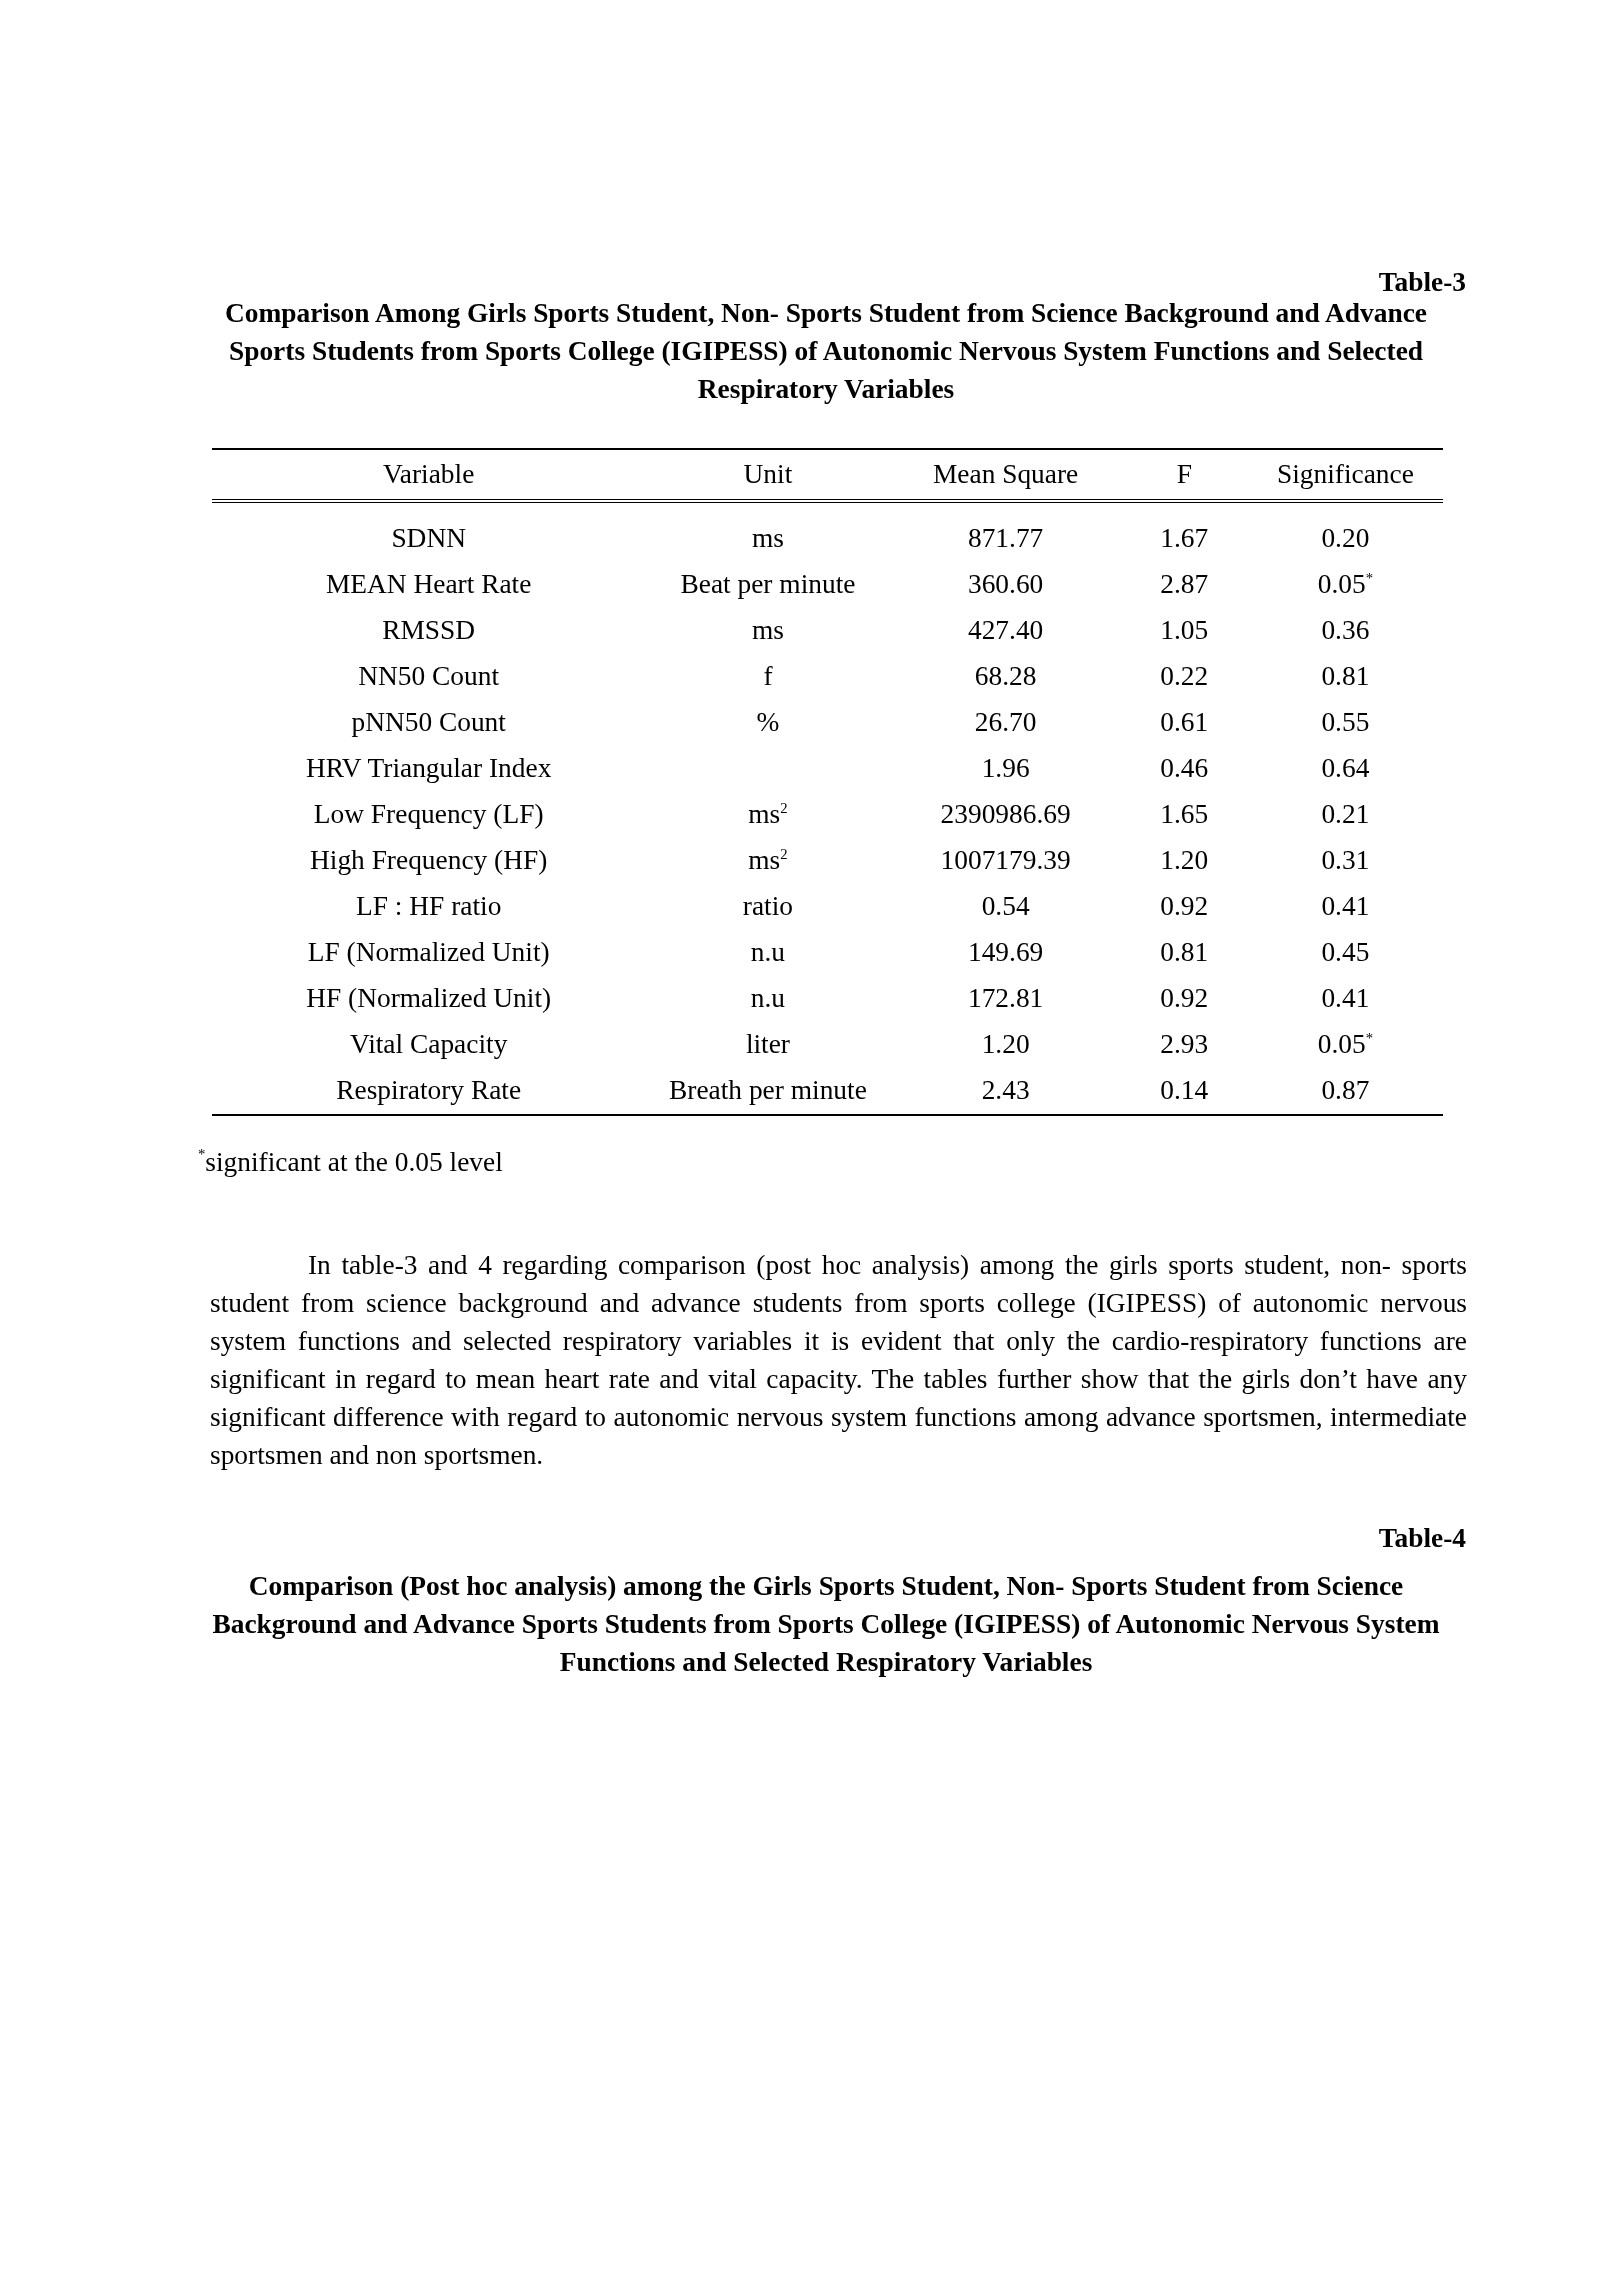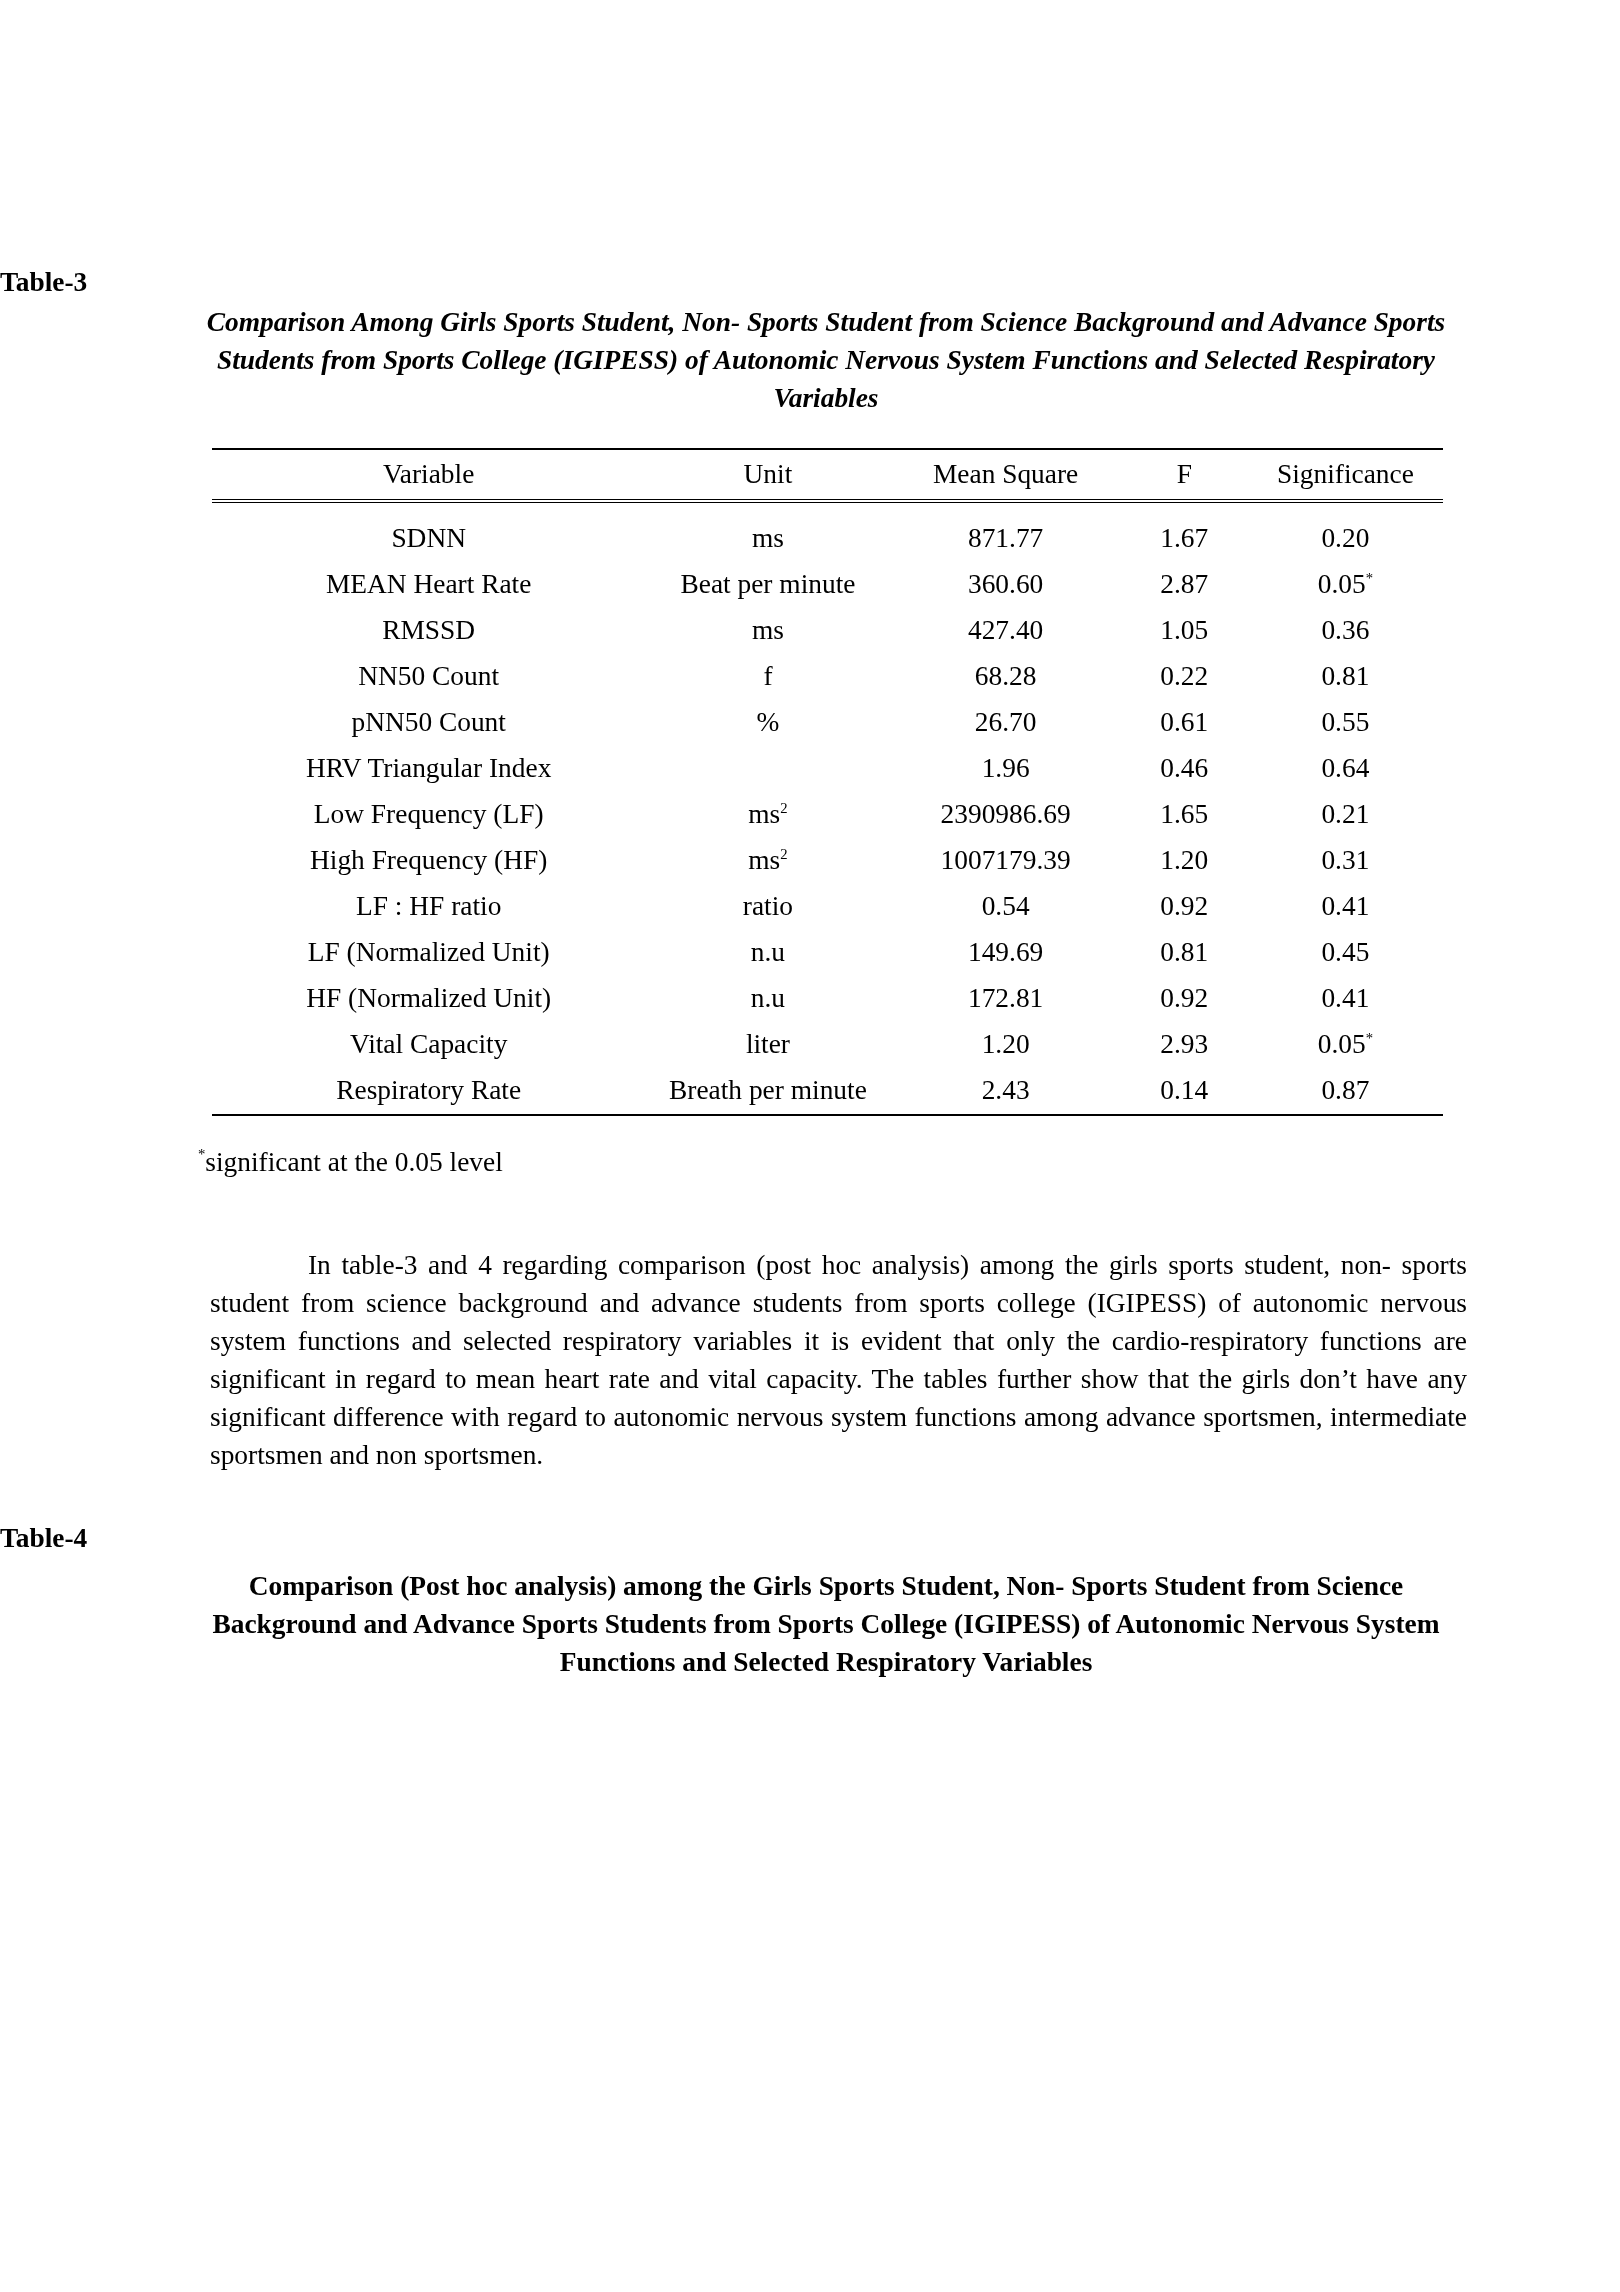--- a/index.html
+++ b/index.html
@@ -19,21 +19,21 @@
       position: absolute;
       left: 0;
       top: 0;
       width: 1620px;
       height: 2293px;
     }
     .table-label {
       position: absolute;
       left: 0;
       width: 1466px;
-      text-align: left;
+      text-align: right;
       font-weight: bold;
       font-size: 27.4px;
       line-height: 31px;
     }
     .table-caption {
       position: absolute;
       left: 196px;
       width: 1260px;
       text-align: center;
       font-weight: bold;
@@ -106,21 +106,21 @@
       text-indent: 98px;
     }
   </style>
 </head>
 <body>
 
 <div class="page">
 
   <div class="table-label" style="top:267px;">Table-3</div>
 
-  <div class="table-caption" style="top:303px;font-style:italic;">Comparison Among Girls Sports Student, Non- Sports Student from Science Background and Advance Sports Students from Sports College (IGIPESS) of Autonomic Nervous System Functions and Selected Respiratory Variables</div>
+  <div class="table-caption" style="top:294px;">Comparison Among Girls Sports Student, Non- Sports Student from Science Background and Advance Sports Students from Sports College (IGIPESS) of Autonomic Nervous System Functions and Selected Respiratory Variables</div>
 
   <table class="data-table">
     <colgroup>
       <col class="col-variable">
       <col class="col-unit">
       <col class="col-ms">
       <col class="col-f">
       <col class="col-sig">
     </colgroup>
     <thead>

